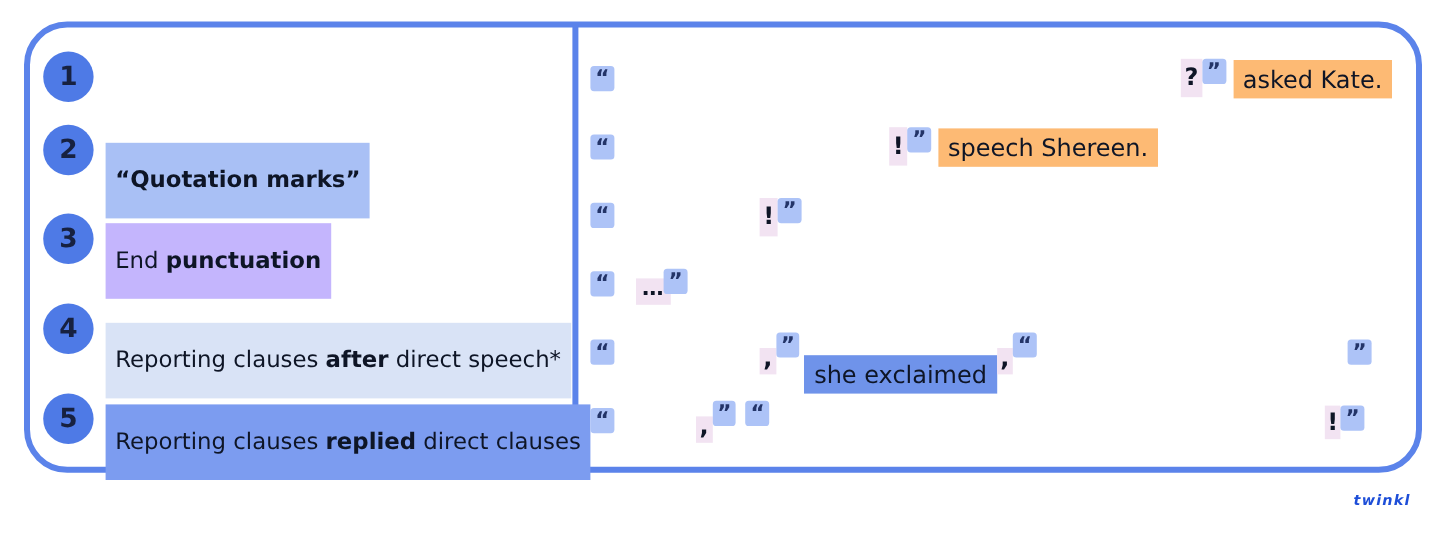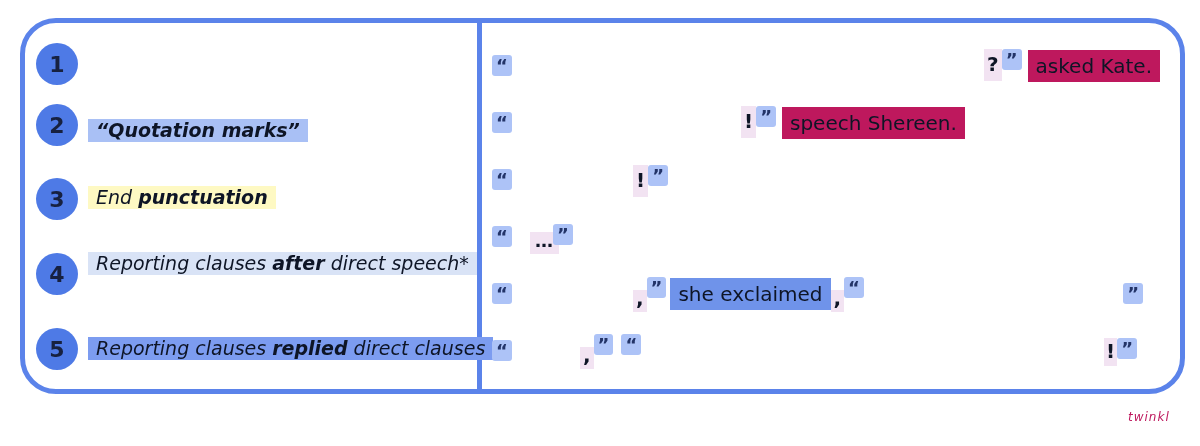--- a/index.html
+++ b/index.html
@@ -7,68 +7,68 @@
 
   
   .card{position:absolute;left:20px;top:18px;width:1165px;height:376px;
         border:5px solid #5b83ea;border-radius:36px;box-sizing:border-box;background:transparent;}
   .divider{position:absolute;left:477px;top:20px;width:5px;height:372px;background:#5b83ea;}
 
   
   .badge{position:absolute;left:36px;width:42px;height:42px;border-radius:50%;
          background:#4e7ae6;color:#172140;font-weight:700;font-size:22px;
          display:flex;align-items:center;justify-content:center;}
-  .rule-label{position:absolute;left:88px;font-size:19px;line-height:23px;padding:0 8px;
-              color:#0e1526;white-space:nowrap;font-style:italic;}
+  .rule-label{position:absolute;left:88px;font-size:19px;line-height:23px;padding:20px 8px;
+              color:#0e1526;white-space:nowrap;}
   .rule-label b{font-weight:700;}
   .bg-l2{background:#a9c0f5;}
-  .bg-l3{background:#fef9c3;}
+  .bg-l3{background:#c4b5fd;}
   .bg-l4{background:#d9e3f6;}
   .bg-l5{background:#7c9cf0;}
 
   
   .row{position:absolute;left:492px;width:668px;height:36px;}
   .tk{display:inline-block;white-space:nowrap;}
   .q{background:#adc3f7;color:#233468;font-weight:700;font-size:18px;line-height:15px;
      padding:3px 4px;border-radius:3px;}
   .q-lead{position:absolute;left:0;top:6px;}
   .cluster{position:absolute;display:flex;align-items:flex-start;}
   .punct-tall{background:#f2e3f2;color:#0e1526;font-weight:700;font-size:20px;line-height:20px;
               padding:5px 3px 7px;}
   .comma{background:#f2e3f2;color:#0e1526;font-weight:700;font-size:20px;line-height:12px;
          padding:2px 3px 8px;margin-top:13px;}
   .ellipsis{background:#f2e3f2;color:#0e1526;font-weight:700;font-size:18px;line-height:10px;
             letter-spacing:1px;padding:4px 5px 8px;margin-top:12px;}
-  .clause-after{background:#be185d;font-size:20px;line-height:24px;padding:4px 8px;margin-top:1px;}
-  .clause-in{background:#6f93ea;font-size:20px;line-height:24px;padding:4px 8px;margin-top:1px;}
+  .clause-after{background:#fdba74;font-size:20px;line-height:24px;padding:4px 8px;margin-top:1px;}
+  .clause-in{background:#6f93ea;font-size:20px;line-height:24px;padding:4px 8px;margin-top:19px;}
   .pale{background:#f6ecf7;padding:0 2px;}
   .gap6{width:6px;} .gap4{width:4px;}
 
-  .watermark{position:absolute;left:1128px;top:410px;font-size:12px;font-weight:400;
-             font-style:italic;color:#be185d;letter-spacing:1px;}
+  .watermark{position:absolute;left:1128px;top:410px;font-size:12px;font-weight:700;
+             font-style:italic;color:#1d4ed8;letter-spacing:1px;}
 </style>
 </head>
 <body>
 
 <div id="stage">
 
   <div class="card"></div>
   <div class="divider"></div>
 
   <div class="badge" style="top:43px">1</div>
   <div class="badge" style="top:104px">2</div>
   <div class="badge" style="top:178px">3</div>
   <div class="badge" style="top:253px">4</div>
   <div class="badge" style="top:328px">5</div>
 
   <div class="rule-label bg-l2" style="top:119px"><span></span><b>“Quotation marks”</b><span></span></div>
 
   <div class="rule-label bg-l3" style="top:186px"><span>End </span><b>punctuation</b><span></span></div>
 
-  <div class="rule-label bg-l4" style="top:252px"><span>Reporting clauses </span><b>after</b><span> direct speech*</span></div>
+  <div class="rule-label bg-l4" style="top:269px"><span>Reporting clauses </span><b>after</b><span> direct speech*</span></div>
 
   <div class="rule-label bg-l5" style="top:337px"><span>Reporting clauses </span><b>replied</b><span> direct clauses</span></div>
 
   <div class="row" style="top:49px">
     <span class="tk q q-lead">“</span>
     <div class="cluster" style="right:0;top:0">
       <span class="tk punct-tall">?</span>
       <span class="tk q">”</span>
       <span class="gap6"></span>
       <span class="tk clause-after">asked Kate.</span>

